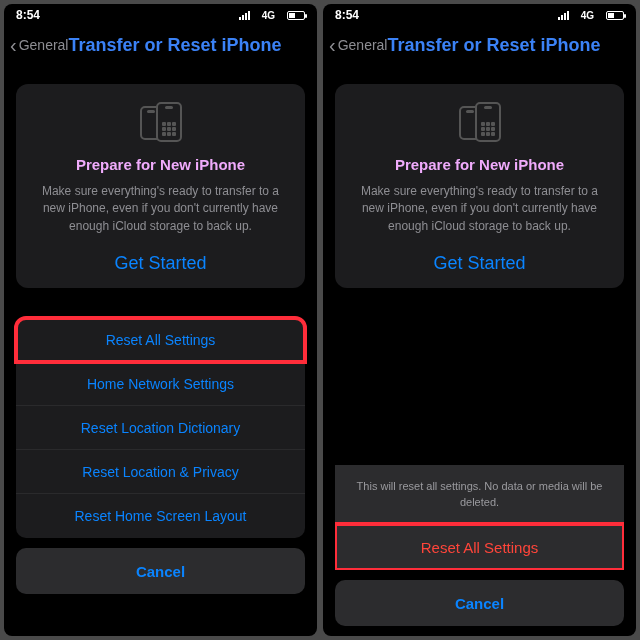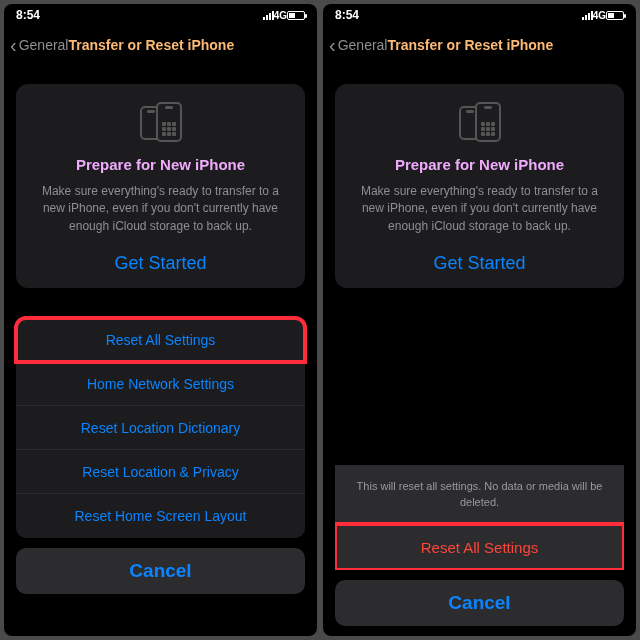--- a/index.html
+++ b/index.html
@@ -23,41 +23,41 @@
   .status-bar {
     height: 22px;
     display: flex;
     justify-content: space-between;
     align-items: center;
     padding: 8px 12px;
     color: #fff;
     font-size: 12px;
     font-weight: 600;
   }
-  .status-right { display: flex; align-items: center; gap: 0; font-size: 10px; }
+  .status-right { display: flex; align-items: center; gap: 12px; font-size: 10px; }
   .nav-bar {
     height: 38px;
     display: flex;
     align-items: center;
     padding: 0 6px;
     color: #fff;
   }
   .back-chevron {
     color: #8e8e93;
     font-size: 20px;
     margin-right: 2px;
   }
   .back-label {
     color: #8e8e93;
     font-size: 14px;
     margin-right: 0;
   }
   .nav-title {
-    color: #fdba74;
-    font-size: 14px;
+    color: #3b82f6;
+    font-size: 18px;
     font-weight: 600;
   }
   .content {
     flex: 1;
     padding: 0 12px;
     display: flex;
     flex-direction: column;
   }
   .card {
     background: #1c1c1e;
@@ -120,21 +120,21 @@
     z-index: 5;
   }
   .cancel-btn {
     background: #2c2c2e;
     height: 46px;
     border-radius: 10px;
     display: flex;
     align-items: center;
     justify-content: center;
     color: #0a84ff;
-    font-size: 19px;
+    font-size: 15px;
     font-weight: 600;
     margin: 10px 0 10px 0;
   }
   
   .sheet {
     background: #2c2c2e;
     border-radius: 0;
     overflow: hidden;
     margin-top: auto;
   }

